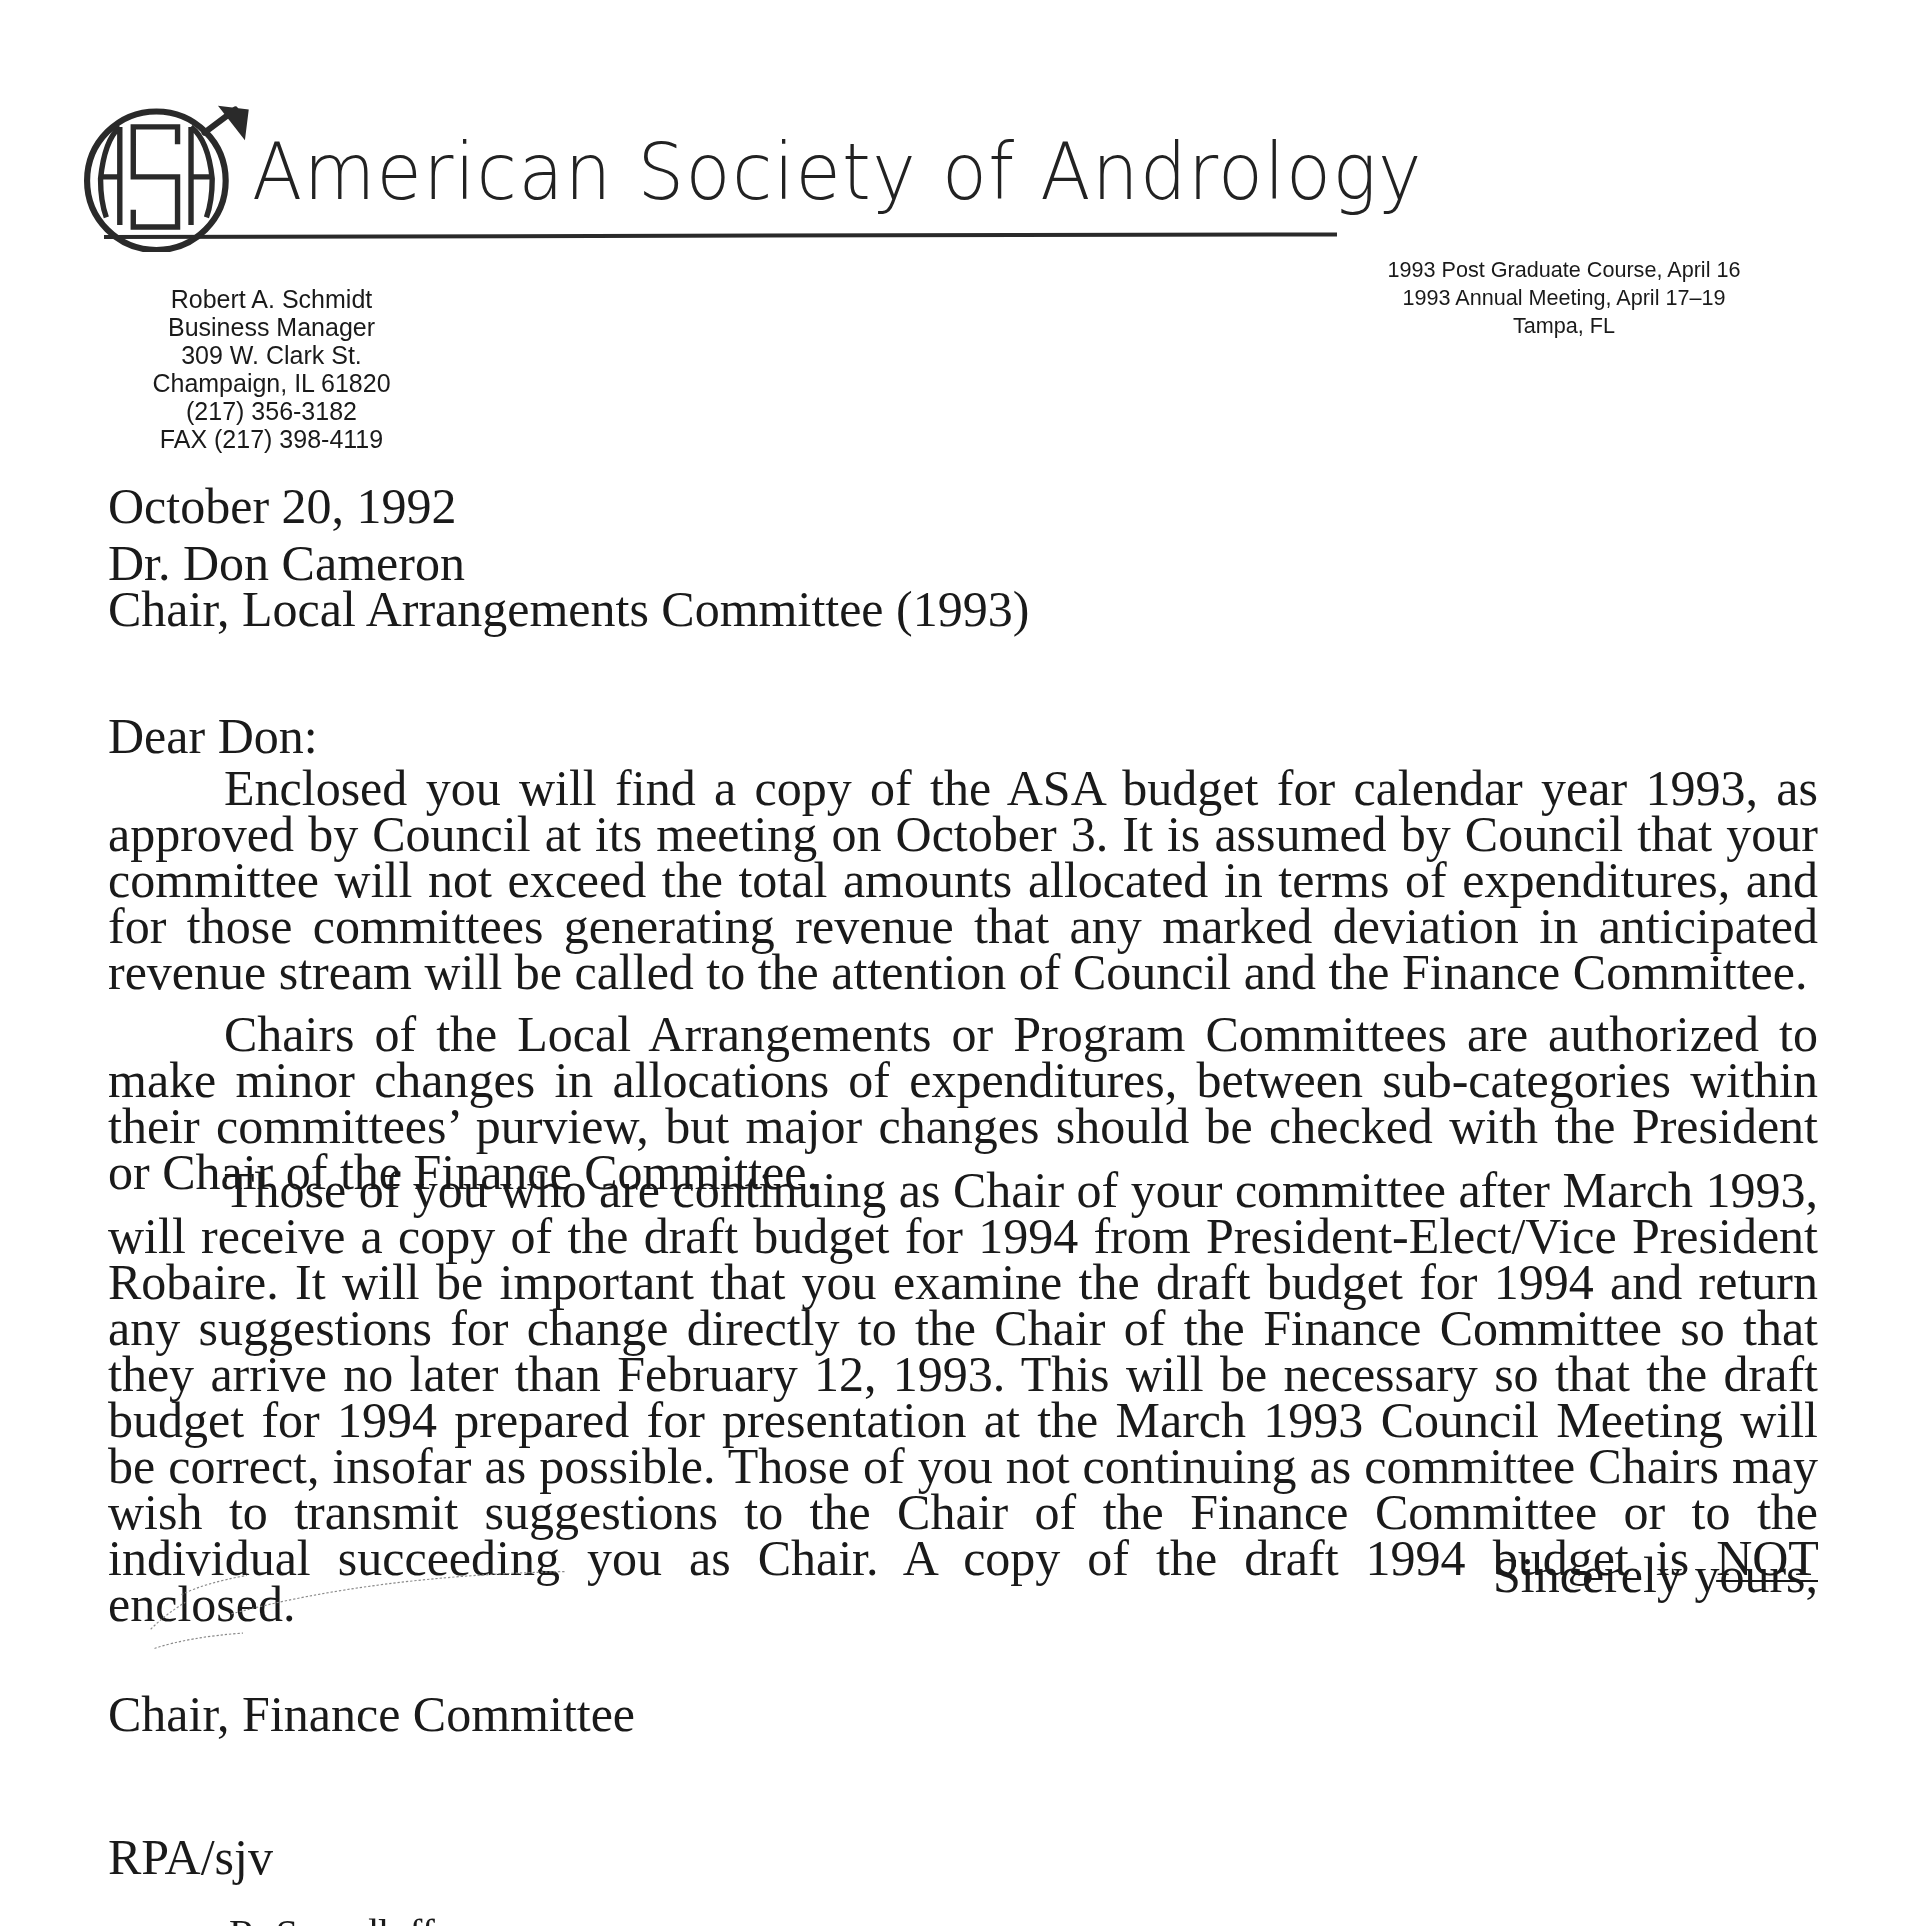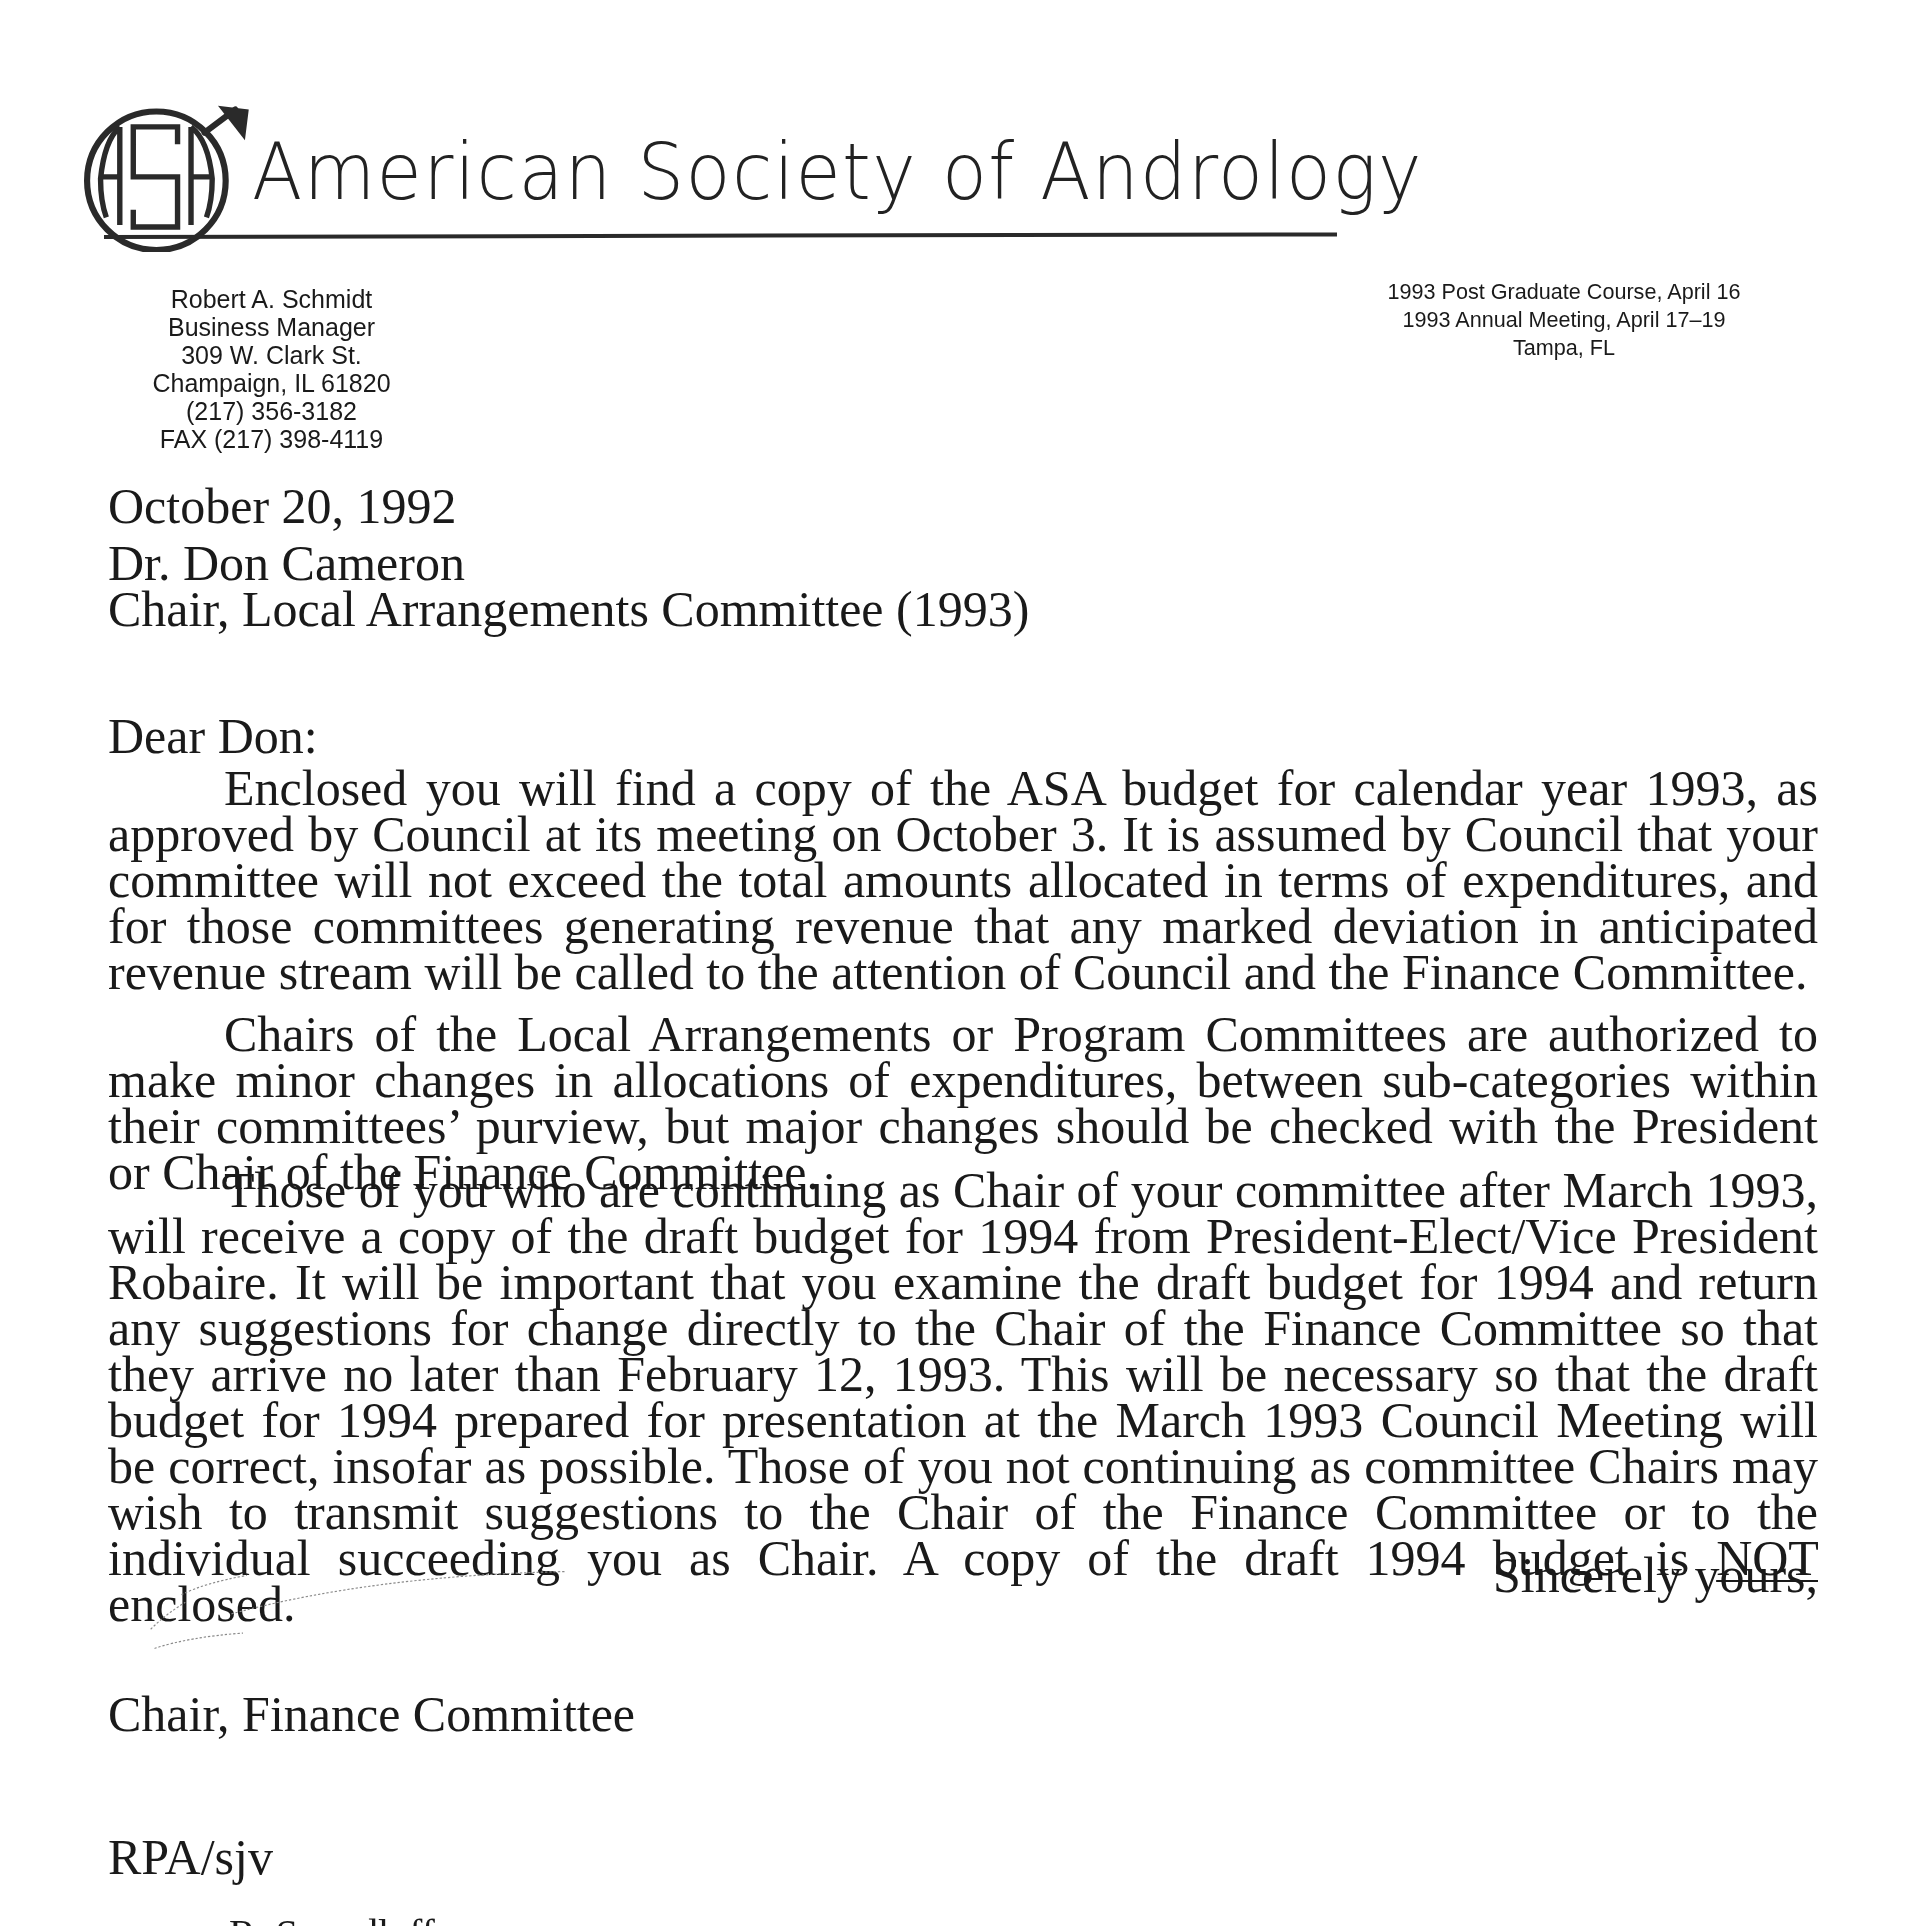--- a/index.html
+++ b/index.html
@@ -21,21 +21,21 @@
   #header-rule {
     position: absolute; left: 104px; top: 235px; width: 1233px; height: 3.5px;
     background: #2a2a2a; transform: rotate(-0.12deg); transform-origin: left;
   }
 
   #sender-block {
     position: absolute; left: 127px; top: 285px; width: 289px;
     text-align: center; font-size: 25px; line-height: 28px;
   }
   #event-block {
-    position: absolute; left: 1302px; top: 278px; width: 524px;
+    position: absolute; left: 1302px; top: 256px; width: 524px;
     text-align: center; font-size: 21.6px; line-height: 28px;
   }
 
   
   .letter { position: absolute; left: 108px; width: 1710px; font-size: 50px; line-height: 46px; }
   #date { top: 483px; }
   #recipient { top: 540px; }
   #salutation { top: 713px; }
   .para { text-indent: 116px; text-align: justify; text-align-last: left; }
   #para1 { top: 765px; }

